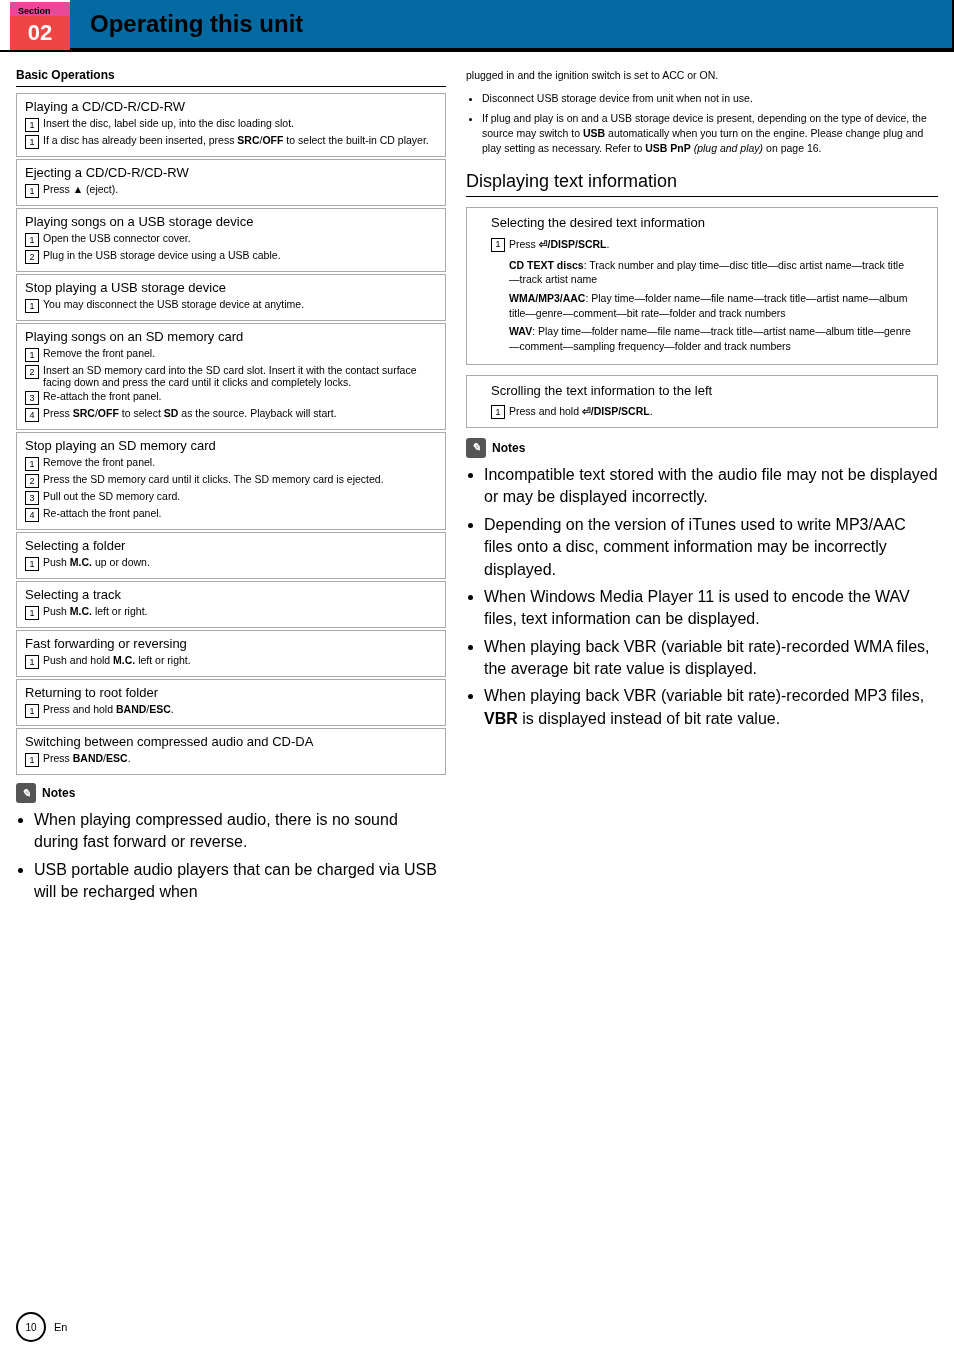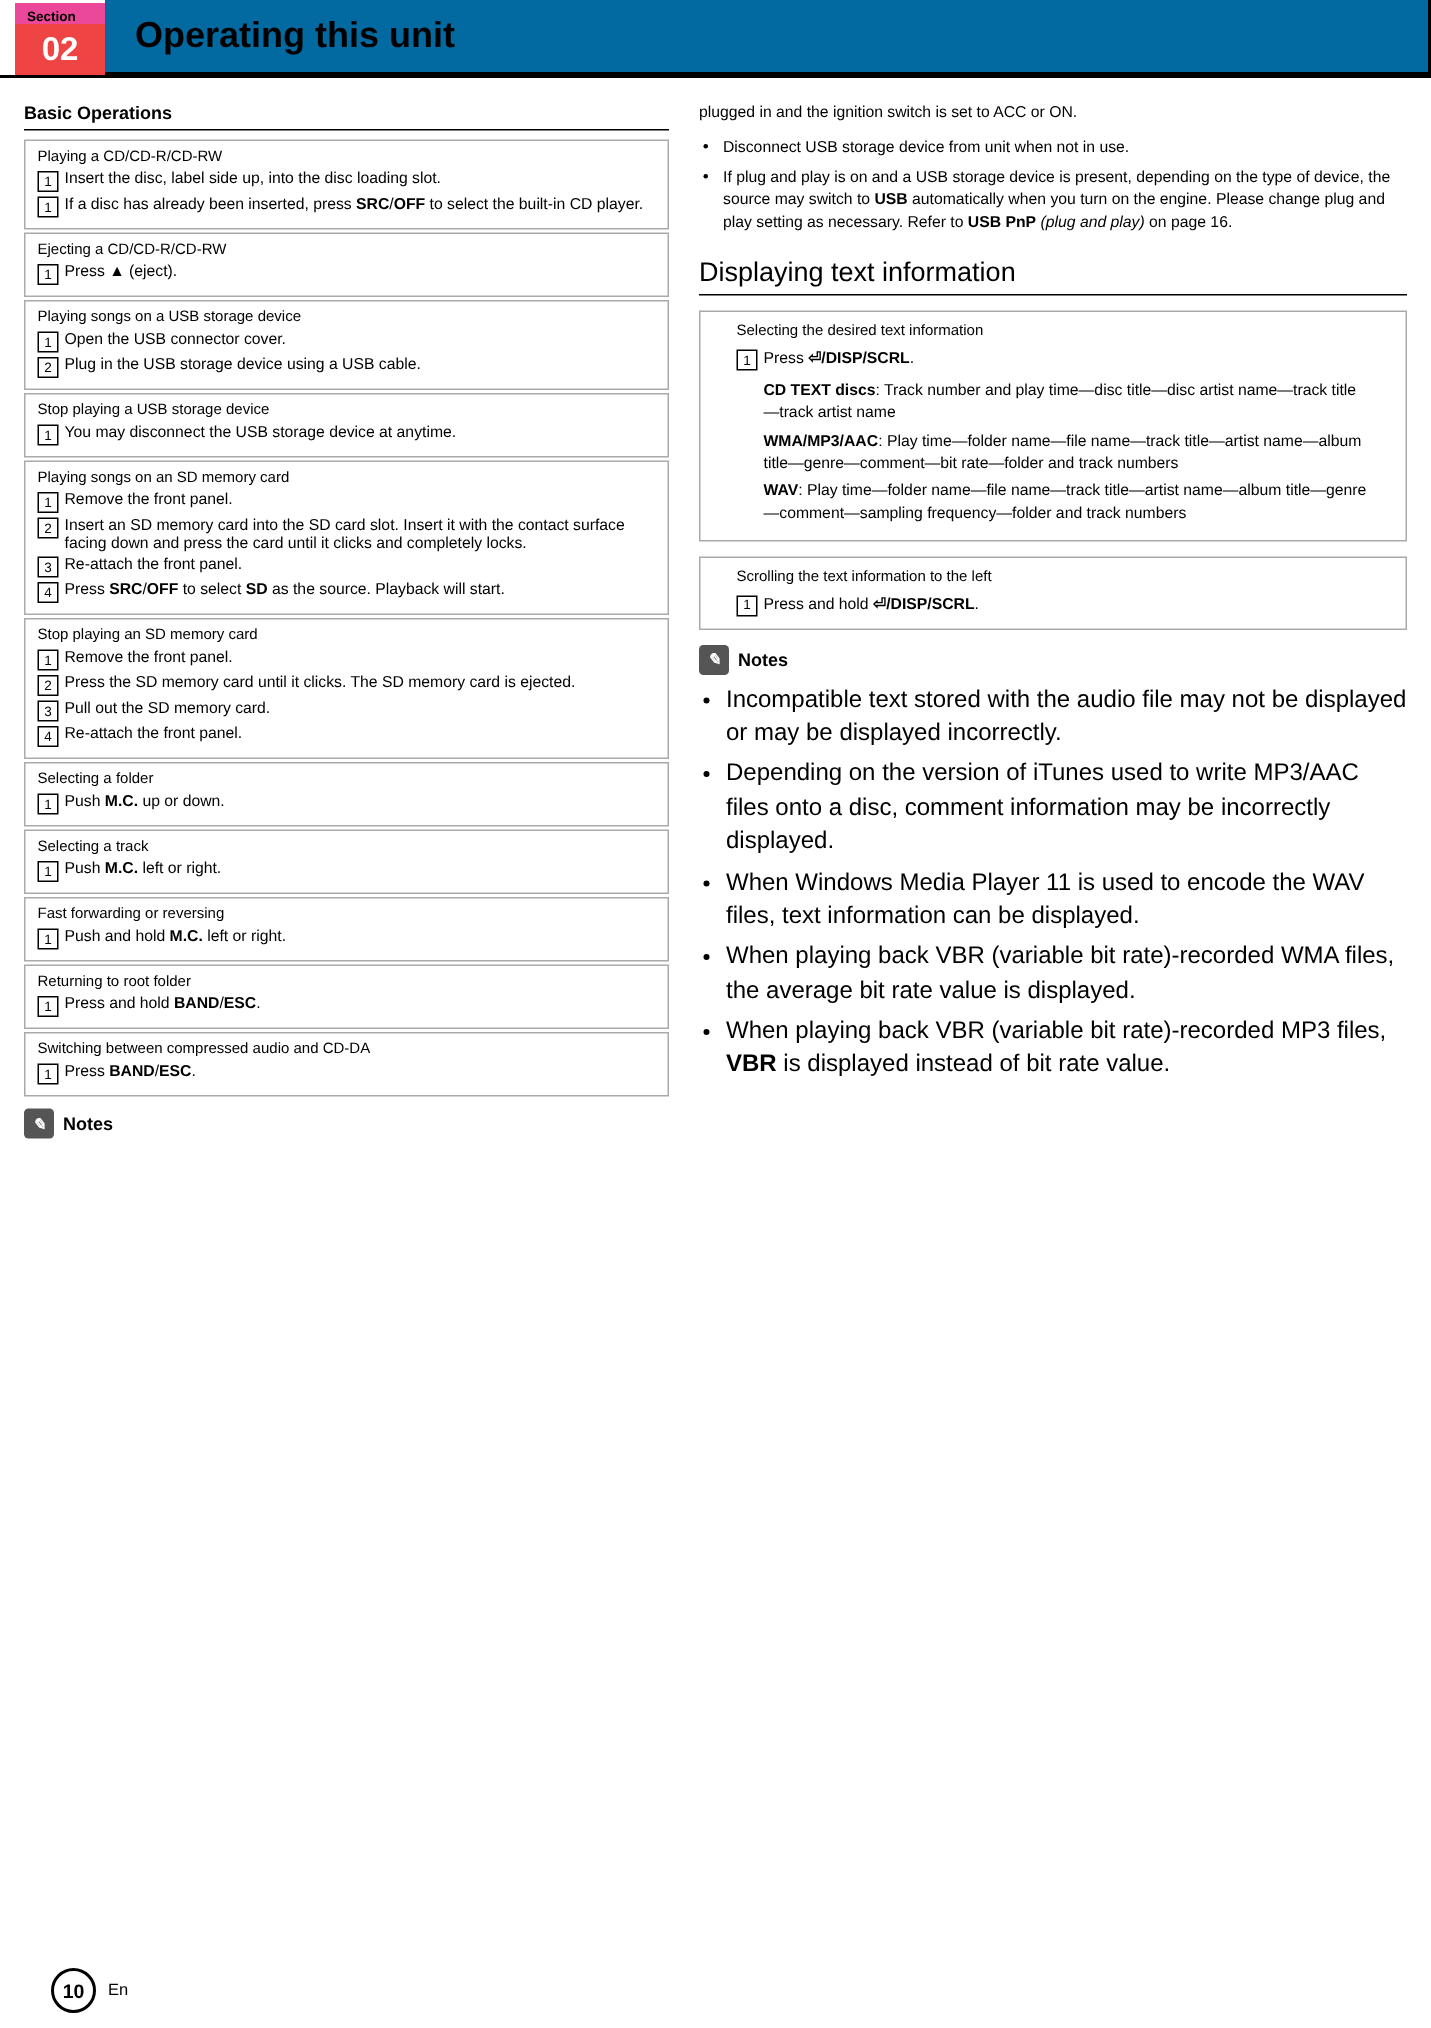--- a/index.html
+++ b/index.html
@@ -76,21 +76,21 @@
       padding-bottom: 4px;
     }
 
     
     .instr-box {
       border: 1px solid #aaa;
       margin-bottom: 2px;
       padding: 5px 8px;
     }
     .instr-title {
-      font-size: 10px;
+      font-size: 13px;
       color: #000;
       margin-bottom: 3px;
     }
     .instr-steps {
       list-style: none;
       padding: 0;
     }
     .instr-steps li {
       display: flex;
       align-items: flex-start;
@@ -200,23 +200,22 @@
     }
     .page-num-box {
       background: #fff;
       border: 2px solid #000;
       border-radius: 50%;
       width: 30px;
       height: 30px;
       display: flex;
       align-items: center;
       justify-content: center;
-      font-weight: bold;
-      font-size: 13px;
-      margin-left: 18px;
+      font-weight: normal;
+      font-size: 10px;
     }
     .en-label {
       font-size: 11px;
     }
 
     b { font-weight: bold; }
     i { font-style: italic; }
   </style>
 </head>
 <body>
@@ -381,20 +380,24 @@
       </div>
     </div>
 
     <div class="notes-section">
       <div class="notes-header">
         <div class="notes-icon">
             <i>✎</i>
           </div>
         <span>Notes</span>
       </div>
+      <ul class="notes-list">
+        <li>When playing compressed audio, there is no sound during fast forward or reverse.</li>
+        <li>USB portable audio players that can be charged via USB will be recharged when</li>
+      </ul>
     </div>
   </div>
 
   <div class="right-col">
 
     <div class="right-notes">
       <p style="margin-bottom:8px;">plugged in and the ignition switch is set to ACC or ON.</p>
       <ul>
         <li>Disconnect USB storage device from unit when not in use.</li>
         <li>If plug and play is on and a USB storage device is present, depending on the type of device, the source may switch to <b>USB</b> automatically when you turn on the engine. Please change plug and play setting as necessary. Refer to <b>USB PnP</b> <i>(plug and play)</i> on page 16.</li>

